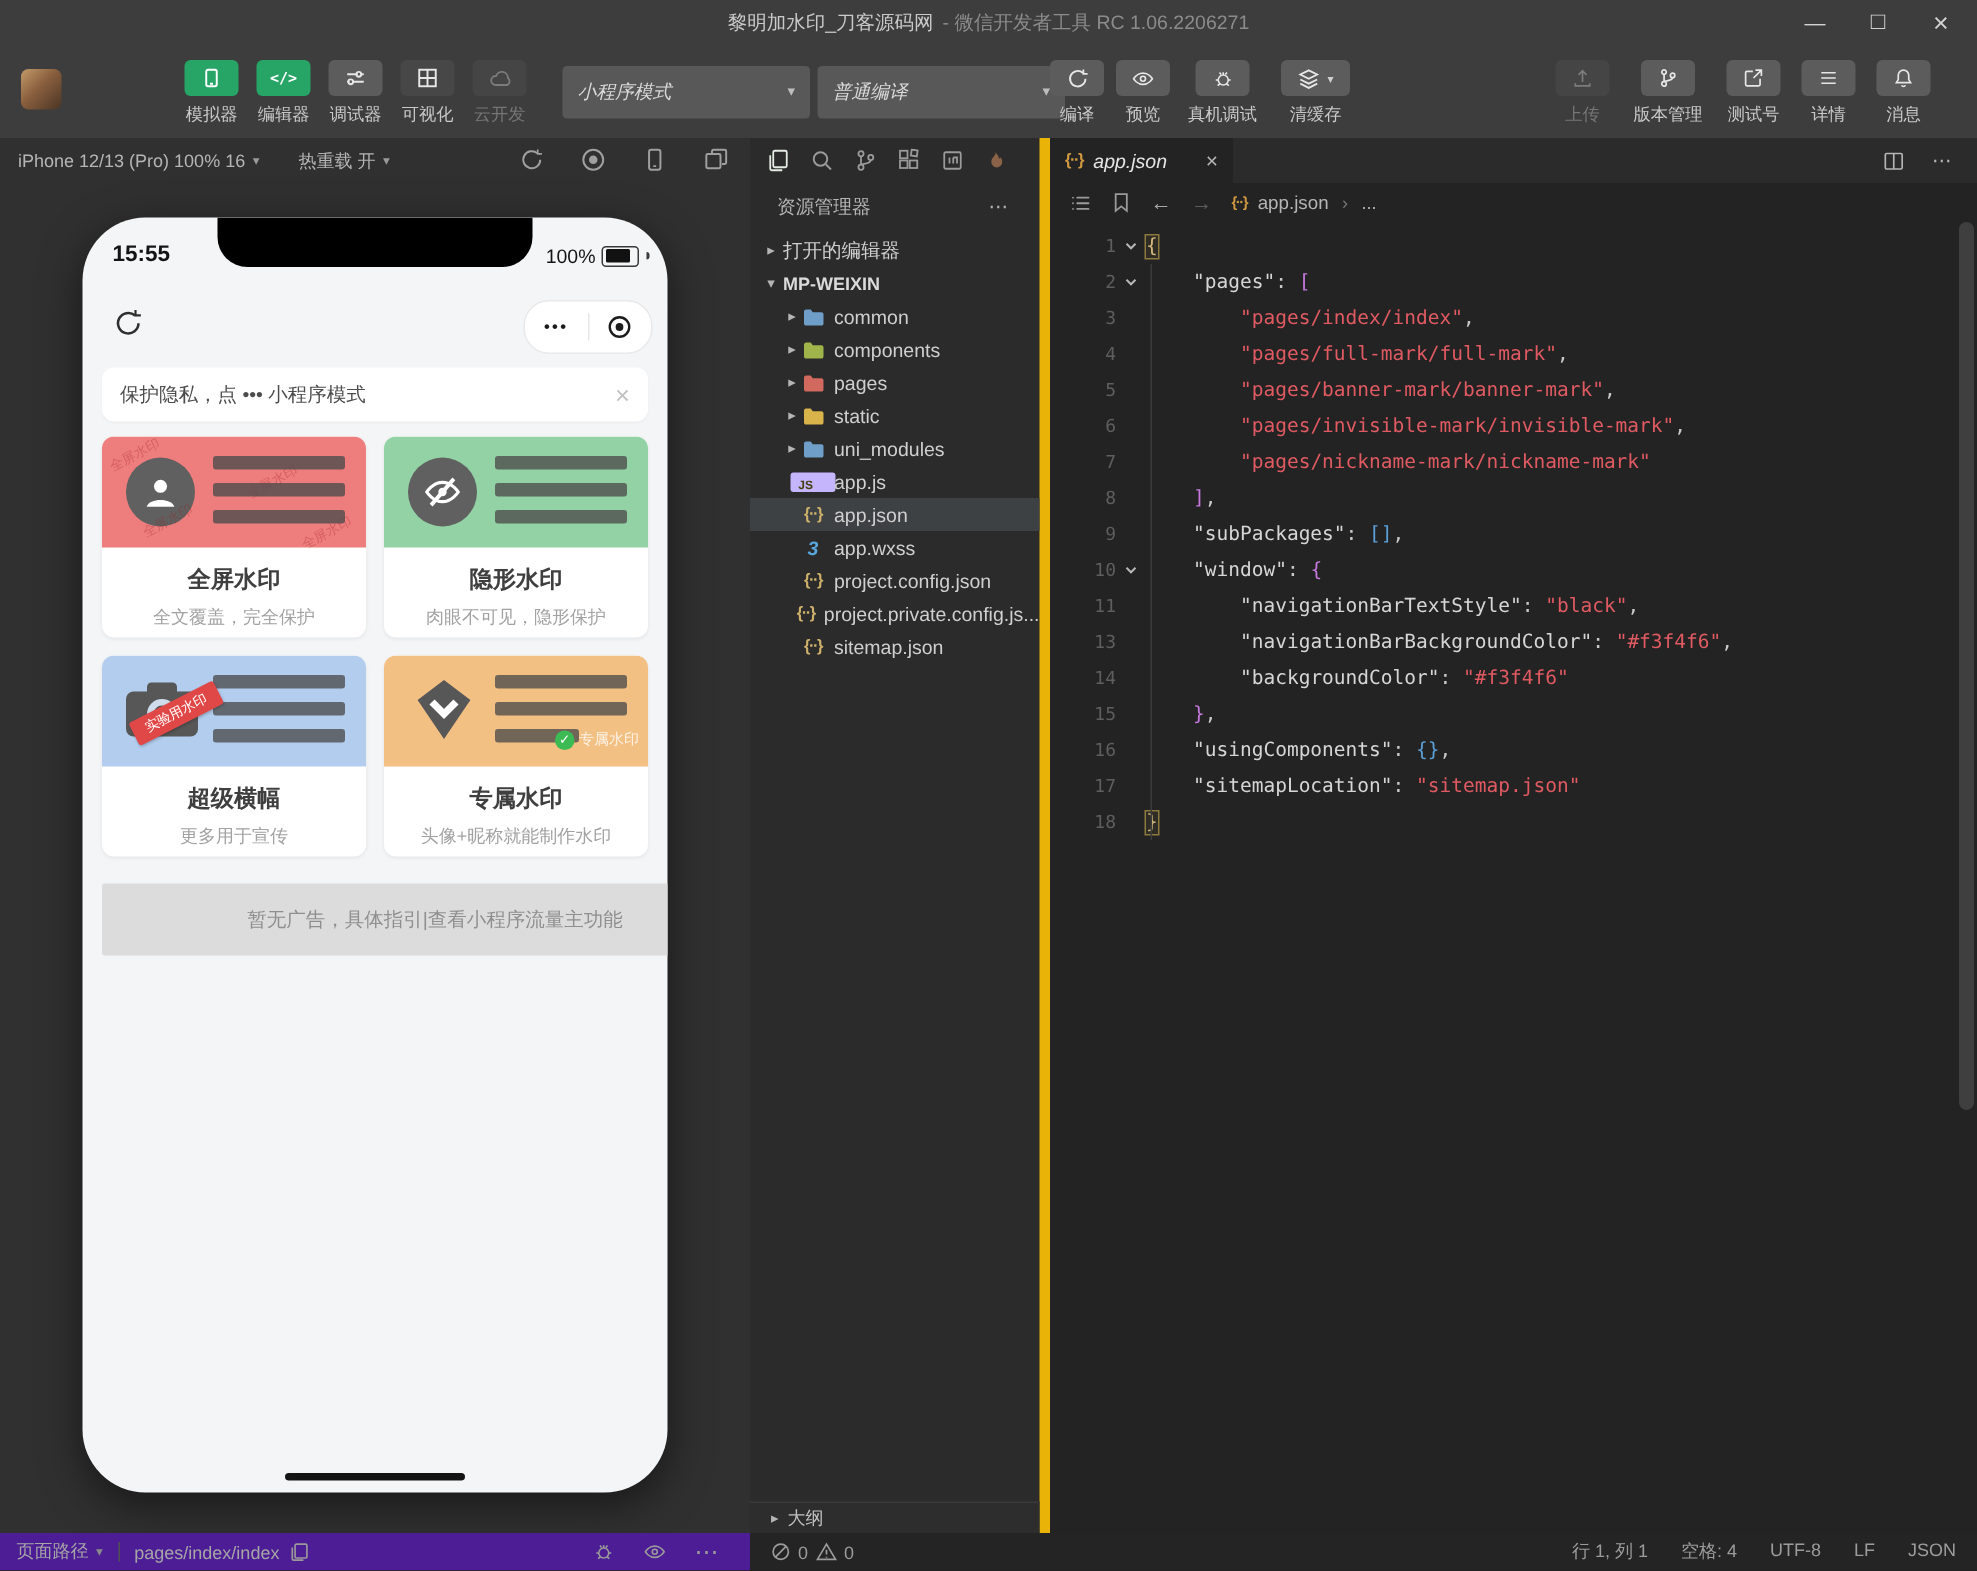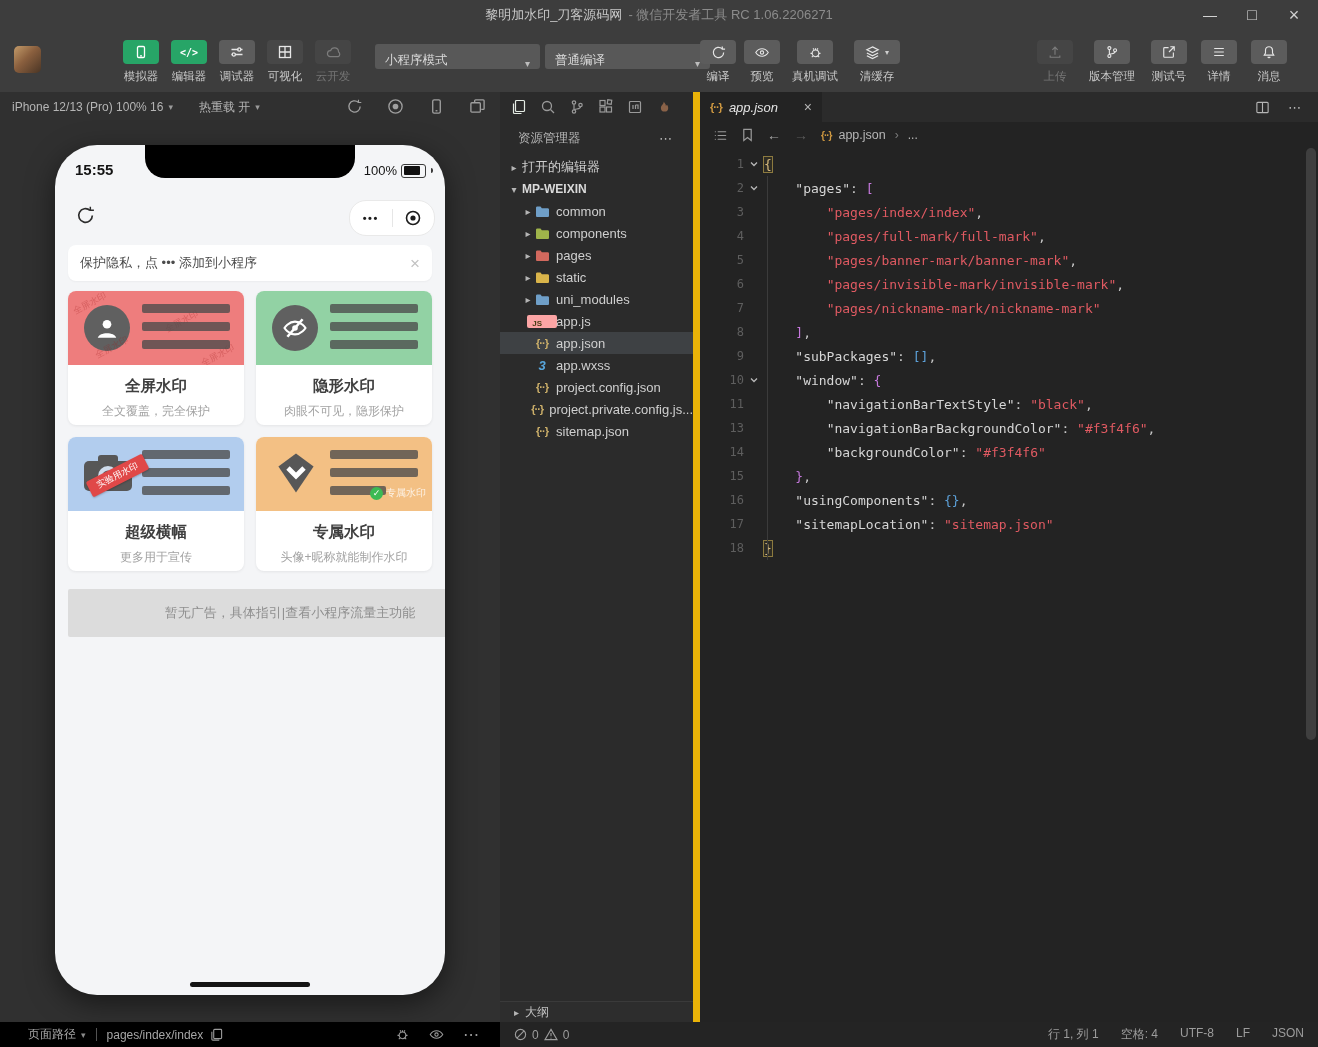--- a/index.html
+++ b/index.html
@@ -23,21 +23,21 @@
   .avatar{position:absolute;left:14px;top:16px;width:27px;height:27px;border-radius:5px;
           background:linear-gradient(135deg,#c39b6a 0%,#8a5f3e 45%,#4a3525 100%);}
   .tgroup{position:absolute;top:10px;display:flex;}
   .tbtn{width:48px;display:flex;flex-direction:column;align-items:center;}
   .tbtn .tbx{width:36px;height:24px;border-radius:4px;display:flex;align-items:center;justify-content:center;background:#5c5c5c;color:#e6e6e6;}
   .tbtn .tbx.green{background:#27a567;color:#fff;}
   .tbtn .tbx.dark{background:#474747;}
   .tbtn .tlabel{margin-top:5px;font-size:11.5px;color:#c9c9c9;white-space:nowrap;}
   .tbtn.disabled .tbx{background:#454545;color:#7c7c7c;}
   .tbtn.disabled .tlabel{color:#767676;}
-  .tsel{position:absolute;top:14px;height:25px;background:#585858;border-radius:3px;display:flex;align-items:flex-end;padding:0 10px;}
+  .tsel{position:absolute;top:14px;height:35px;background:#585858;border-radius:3px;display:flex;align-items:center;padding:0 10px;font-style:italic;}
   .tsel .sv{font-size:12.5px;color:#dadada;flex:1;}
   .tsel .caret{color:#bdbdbd;font-size:10px;margin-left:8px;}
   .codeTxt{font-family:"DejaVu Sans Mono","Liberation Mono",monospace;font-size:10px;font-weight:bold;}
 
   
   .sim-panel{position:absolute;left:0;top:92px;width:500px;height:930px;background:#303030;border-right:1px solid #232323;}
   .sim-topbar{position:absolute;left:0;top:0;width:100%;height:30px;display:flex;align-items:center;}
   .sim-topbar .dev{margin-left:12px;font-size:12px;color:#b5b5b5;}
   .sim-topbar .caret{font-size:9px;color:#9a9a9a;margin-left:5px;}
   .sim-topbar .hot{margin-left:26px;font-size:12px;color:#b5b5b5;}
@@ -85,21 +85,21 @@
   .sidebar{position:absolute;left:500px;top:92px;width:200px;height:930px;background:#2b2b2b;border-right:7px solid #eab308;box-sizing:border-box;}
   .activity{position:absolute;left:0;top:0;height:30px;display:flex;align-items:center;gap:13px;padding-left:11px;}
   .exp-header{position:absolute;left:0;top:34px;width:100%;height:24px;display:flex;align-items:center;}
   .exp-header .ht{margin-left:18px;font-size:12.5px;color:#b5b5b5;}
   .exp-header .hm{position:absolute;right:20px;color:#b5b5b5;font-size:13px;letter-spacing:1px;}
   .tree{position:absolute;left:0;top:64px;width:100%;}
   .trow{height:22px;display:flex;align-items:center;font-size:13px;color:#cfcfcf;position:relative;}
   .trow.sel{background:#3e4144;}
   .trow .arr{width:12px;text-align:center;font-size:10px;color:#b5b5b5;}
   .trow .ficon{width:16px;height:15px;margin-right:6px;display:flex;align-items:center;justify-content:center;}
-  .fi-js{width:14px;height:13px;background:#fca5a5;color:#463e14;font-size:8px;font-weight:bold;border-radius:2px;display:flex;align-items:flex-end;justify-content:flex-end;padding:0 15px;box-sizing:border-box;}
+  .fi-js{width:14px;height:13px;background:#c4b5fd;color:#463e14;font-size:8px;font-weight:bold;border-radius:2px;display:flex;align-items:flex-end;justify-content:flex-end;padding:0 15px;box-sizing:border-box;}
   .fi-json{color:#cdb06a;font-size:11px;font-weight:bold;letter-spacing:-1px;}
   .fi-wx{color:#58a6dc;font-size:13px;font-weight:bold;font-style:italic;}
   .outline-row{position:absolute;left:0;top:909px;width:100%;height:21px;background:#2d2d2d;border-top:1px solid #3a3a3a;
                display:flex;align-items:center;box-sizing:border-box;}
   .outline-row .arr{margin-left:14px;font-size:10px;color:#b5b5b5;}
   .outline-row .ot{margin-left:6px;font-size:12px;color:#c0c0c0;}
 
   
   .editor{position:absolute;left:700px;top:92px;width:618px;height:930px;background:#232323;}
   .tabstrip{position:absolute;left:0;top:0;width:100%;height:30px;background:#2b2b2b;}
@@ -120,21 +120,21 @@
   .gut{width:44px;text-align:right;font-family:"DejaVu Sans Mono","Liberation Mono",monospace;font-size:12px;color:#5e5e5e;flex:none;}
   .fold{width:20px;display:flex;justify-content:center;flex:none;}
   .ct{font-family:"DejaVu Sans Mono","Liberation Mono",monospace;font-size:13px;white-space:pre;}
   .tk-k{color:#d6d6d6;} .tk-s{color:#e05a62;} .tk-p{color:#c8c8c8;}
   .tk-b{color:#c678dd;} .tk-u{color:#5ca0d8;}
   .tk-g{color:#d7ba7d;outline:1px solid #8c7a3f;background:rgba(100,90,45,.18);}
   .indent-guide{position:absolute;left:67px;top:28px;width:1px;height:384px;background:#3b3b3b;}
   .vscroll{position:absolute;right:2px;top:56px;width:10px;height:592px;background:#3f3f3f;border-radius:5px;}
 
   
-  .bbar-left{position:absolute;left:0;top:1022px;width:500px;height:25px;background:#000000;display:flex;align-items:center;box-sizing:border-box;padding:0 20px 0 28px;}
+  .bbar-left{position:absolute;left:0;top:1022px;width:500px;height:25px;background:#4c1d95;display:flex;align-items:center;box-sizing:border-box;padding:0 20px 0 11px;}
   .bbar-left .pp{font-size:12px;color:#a6a6a6;}
   .bbar-left .caret{font-size:9px;color:#8a8a8a;margin-left:5px;}
   .bbar-left .pdiv{width:1px;height:13px;background:#525252;margin:0 10px;}
   .bbar-left .path{font-size:12px;color:#a6a6a6;}
   .bbar-left .bicons{margin-left:auto;display:flex;gap:19px;color:#9a9a9a;align-items:center;}
   .bbar-right{position:absolute;left:500px;top:1022px;width:818px;height:25px;background:#242424;display:flex;align-items:center;box-sizing:border-box;padding:0 14px;}
   .probs{display:flex;align-items:center;gap:5px;color:#9c9c9c;font-size:12px;}
   .stat-items{margin-left:auto;display:flex;gap:22px;font-size:12px;color:#9c9c9c;}
 </style>
 </head>
@@ -349,21 +349,21 @@
       <span class="dots">•••</span>
       <span class="cdiv"></span>
       <span class="target">
         <svg width="18" height="18" viewBox="0 0 18 18">
             <circle cx="9" cy="9" r="6.5" stroke="currentColor" fill="none" stroke-width="1.6"></circle>
             <circle cx="9" cy="9" r="2.6" fill="currentColor"></circle>
           </svg>
       </span>
     </div>
     <div class="banner">
-      <span class="btxt">保护隐私，点 ••• 添加到小程序</span>
+      <span class="btxt">保护隐私，点 ••• 小程序模式</span>
       <span class="bclose">×</span>
     </div>
     <div class="cards" id="cards">
         <div class="card">
           <div class="cimg" style="background: rgb(238, 125, 125);">
             <div class="circ">
               <svg width="26" height="26" viewBox="0 0 24 24">
                 <circle cx="12" cy="8.5" r="4" fill="#fff"></circle>
                 <path d="M3.5 21c1.5-5.5 15.5-5.5 17 0z" fill="#fff"></path>
               </svg>

